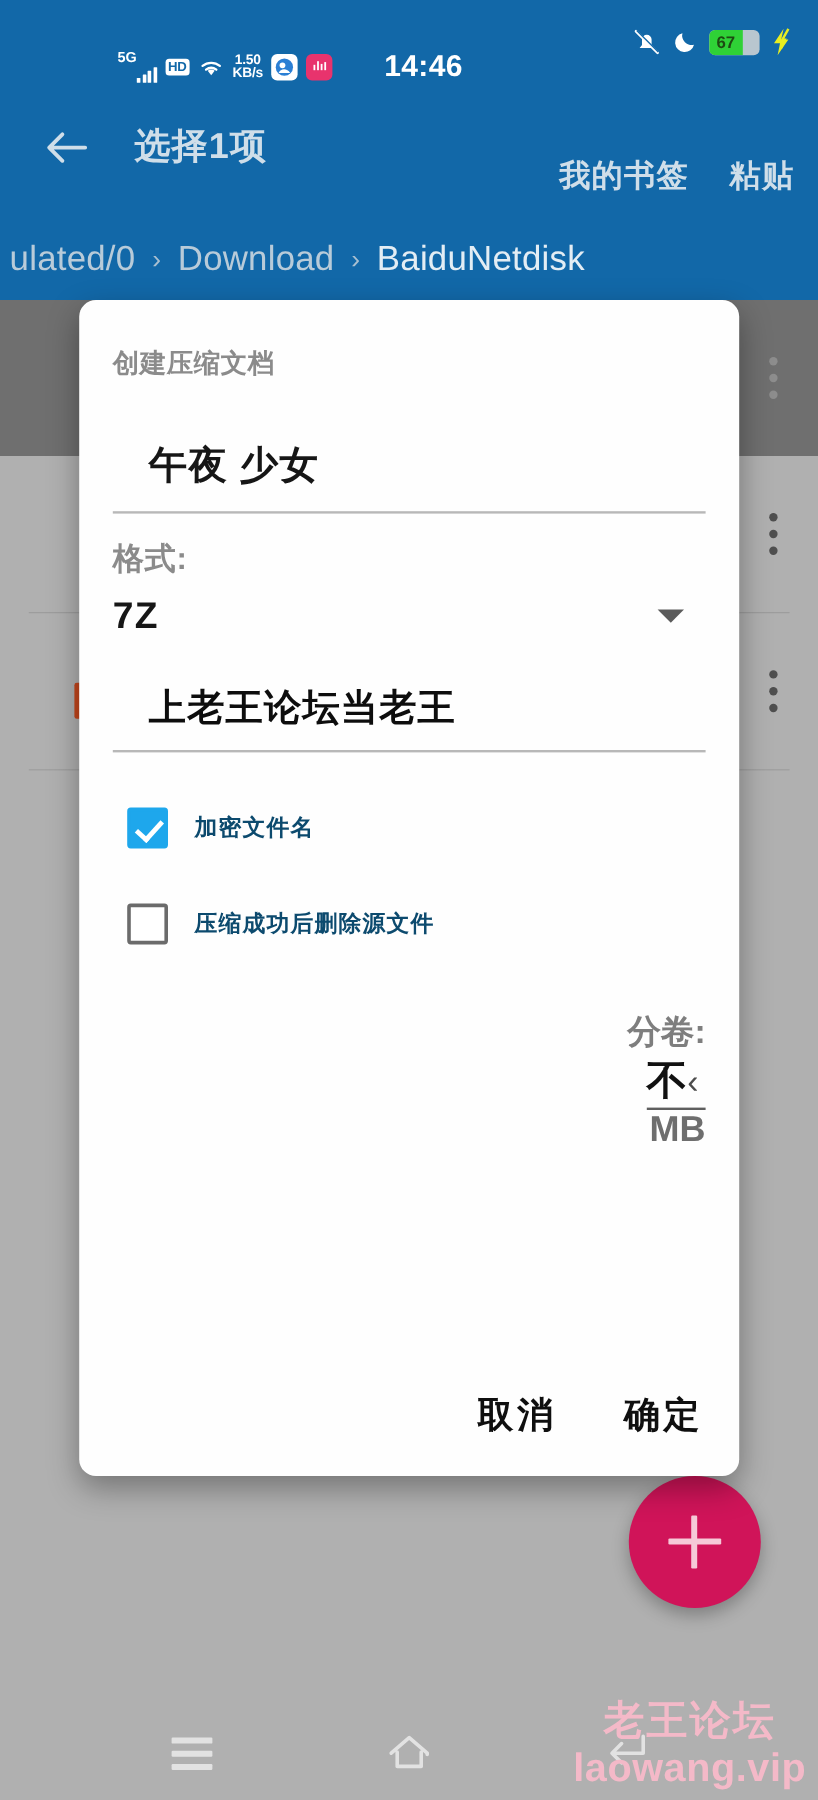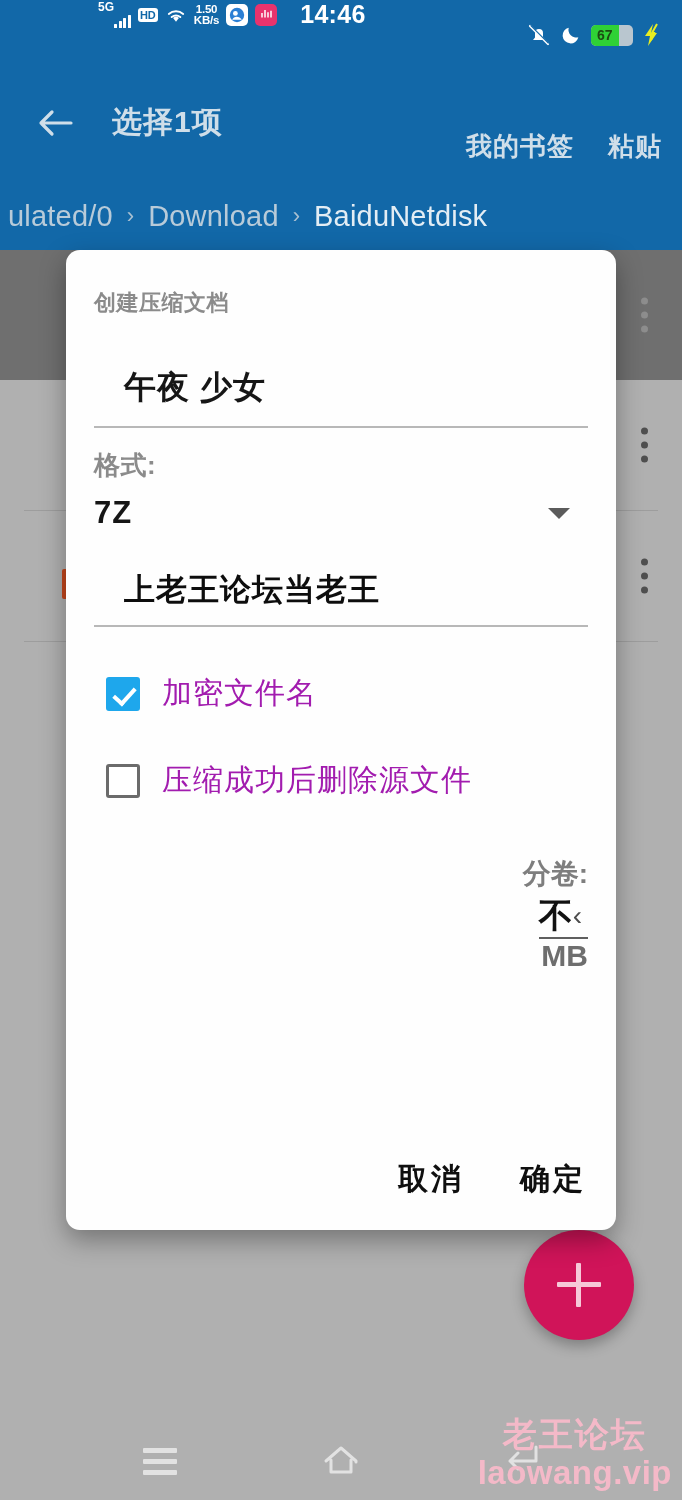--- a/index.html
+++ b/index.html
@@ -19,21 +19,21 @@
   #app-bg {
     position: absolute; inset: 0;
     background: #b0b0b0;
   }
   .topbar {
     position: absolute; top: 0; left: 0; right: 0; height: 250px;
     background: #1268a8;
   }
   .statusbar {
     position: absolute; top: 0; left: 0; right: 0; height: 70px;
-    display: flex; align-items: flex-start;
+    display: flex; align-items: flex-end;
   }
   .sb-left {
     display: flex; align-items: center; gap: 7px;
     margin-left: 98px;
   }
   .sb-right {
     position: absolute; right: 20px; top: 0; height: 70px;
     display: flex; align-items: center; gap: 9px;
   }
   .icon-5g {
@@ -60,21 +60,21 @@
     line-height: 11px; text-align: center; letter-spacing: -.2px;
   }
   .app-ic {
     width: 22px; height: 22px; border-radius: 5px;
     display: flex; align-items: center; justify-content: center;
   }
   .app-ic.cloud { background: #fff; }
   .app-ic.pink  { background: #e8336d; }
   .clock {
     color: #fff; font-size: 25px; font-weight: bold;
-    margin-left: 16px; letter-spacing: .3px;
+    margin-left: 36px; letter-spacing: .3px;
   }
   .batt {
     display: flex; align-items: center;
     width: 42px; height: 21px; border-radius: 5px;
     background: #b9c6cf; position: relative; overflow: hidden;
   }
   .batt .fill { position: absolute; left:0; top:0; bottom:0; width: 67%; background: #2fd136; }
   .batt .pct {
     position: relative; width: 100%; text-align: left; padding-left: 6px;
     font-size: 14px; font-weight: bold; color: #1d4a12;
@@ -237,21 +237,21 @@
     border: 3px solid #6b6b6b; background: #fff;
     flex: 0 0 auto; position: relative;
   }
   .cbox.on { background: #1ea7ec; border-color: #1ea7ec; }
   .cbox.on::after {
     content: ""; position: absolute;
     left: 9px; top: 3px; width: 9px; height: 18px;
     border: solid #fff; border-width: 0 4px 4px 0;
     transform: rotate(42deg);
   }
-  .cb-label { font-size: 30px; font-weight: normal; color: #a21caf; letter-spacing: 1px; }
+  .cb-label { font-size: 19px; font-weight: bold; color: #0c4a6e; letter-spacing: 1px; }
 
   .splitrow {
     display: flex; align-items: flex-end; margin-top: 54px; padding-left: 6px; flex-direction: column;
   }
   .split-label { font-size: 28px; color: #7e7e7e; font-weight: bold; padding-bottom: 4px; }
   .split-input {
     flex: 1; margin-left: 4px; position: relative;
     border-bottom: 2px solid #5f5f5f;
     display: flex; align-items: flex-end; padding-bottom: 4px;
   }

